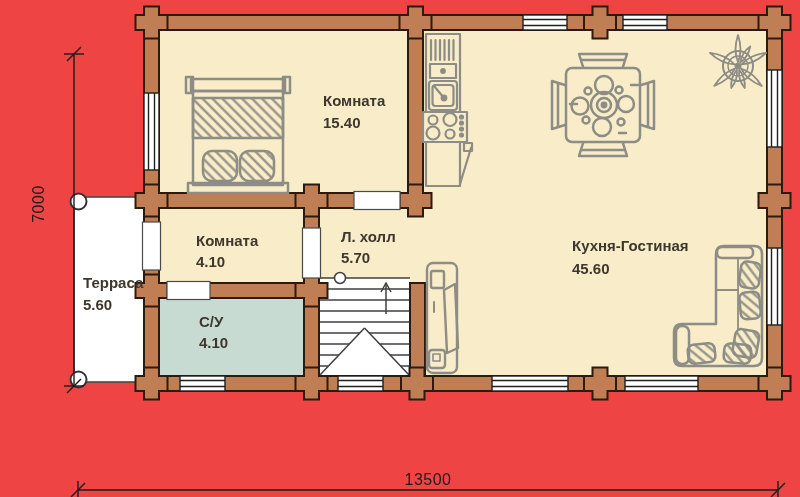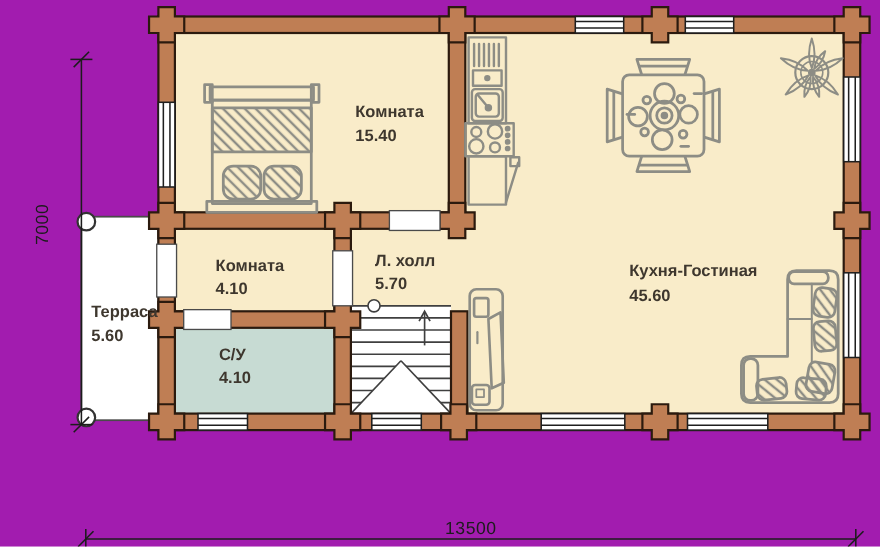--- a/index.html
+++ b/index.html
@@ -1,16 +1,16 @@
 <!DOCTYPE html>
 <html><head>
 <meta charset="utf-8">
 <style>
   html,body{margin:0;padding:0;background:#ffffff;}
-  .stage{position:relative;width:800px;height:497px;background:#a21caf;overflow:hidden;}
+  .stage{position:relative;width:800px;height:497px;background:#ef4444;overflow:hidden;}
   svg{display:block;}
   text{font-family:"Liberation Sans","DejaVu Sans",sans-serif;}
   .room-label{font-size:15px;font-weight:600;}
   .dim-label{font-size:16px;font-weight:400;fill:#1c1c1c;letter-spacing:0.5px;}
 </style>
 </head>
 <body>
 
 <div class="stage">
 <svg width="800" height="497" viewBox="0 0 800 497">

